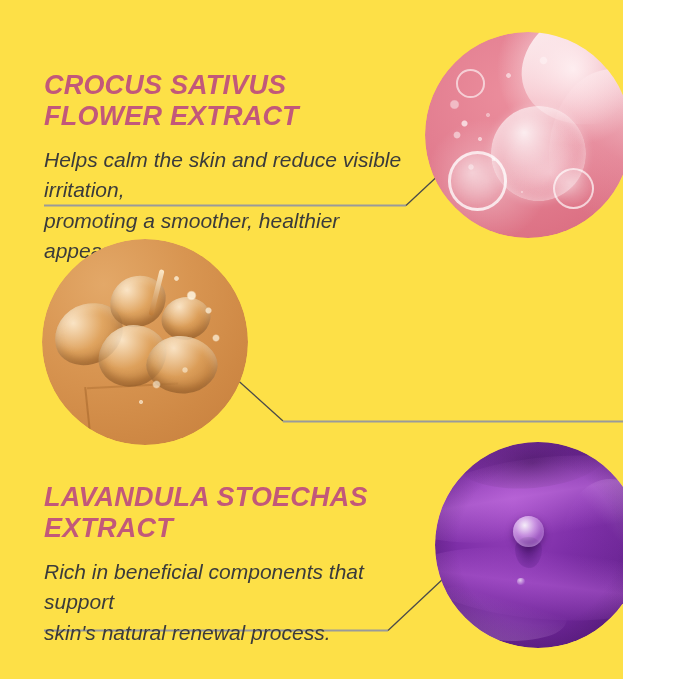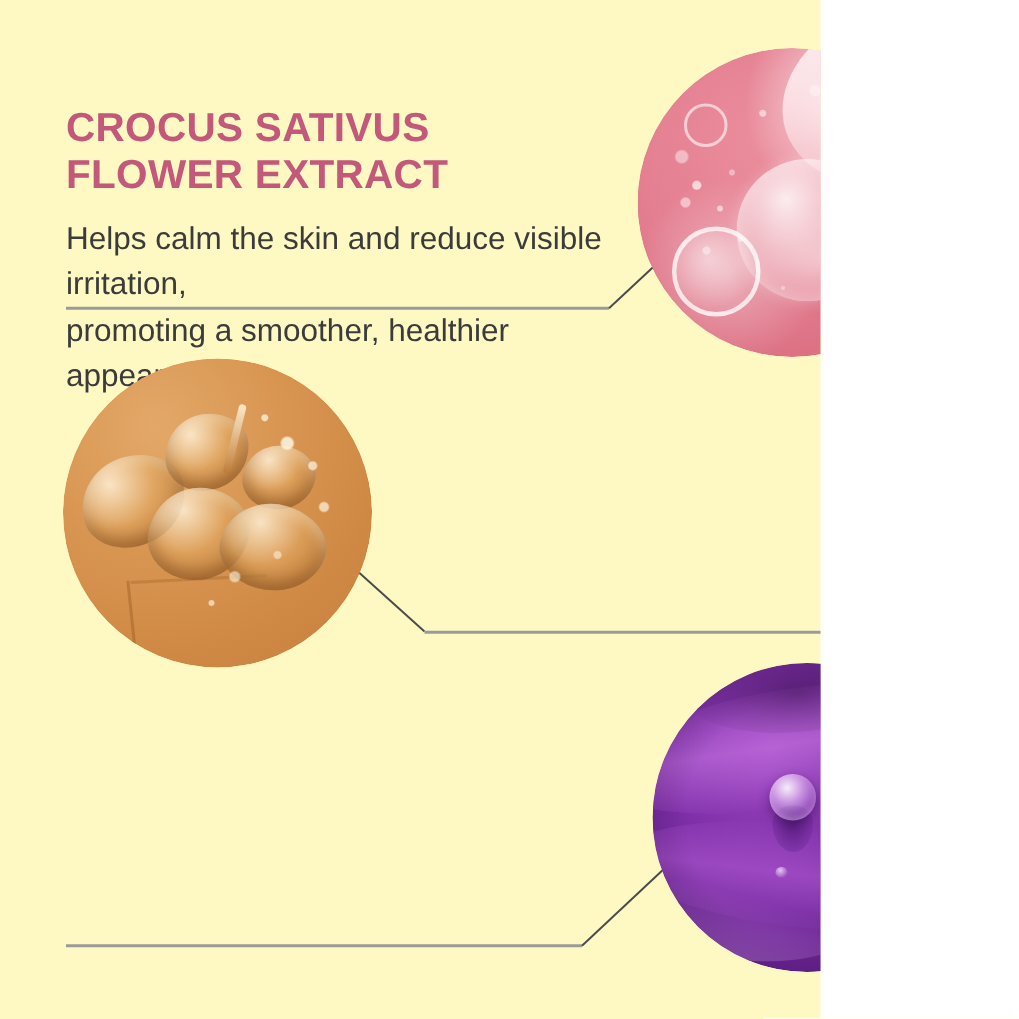--- a/index.html
+++ b/index.html
@@ -7,24 +7,25 @@
     margin: 0;
     padding: 0;
     background: #ffffff;
   }
   body {
     font-family: "Liberation Sans", sans-serif;
     -webkit-font-smoothing: antialiased;
   }
   #infographic {
     position: relative;
-    width: 547px;
+    width: 623px;
     height: 679px;
-    background: #fef9c3;
+    background: #fde047;
     overflow: hidden;
+    font-style: italic;
   }
 
   
   .text-block {
     position: absolute;
   }
   .ingredient-title {
     color: #c2587a;
     font-family: "Liberation Sans", sans-serif;
     font-weight: bold;
@@ -334,20 +335,26 @@
       <div class="blob b1"></div>
       <div class="blob b4"></div>
       <div class="blob b2"></div>
       <div class="blob b5"></div>
       <div class="blob b3"></div>
       <div class="drip"></div>
     </div>
     <div class="droplets"></div>
   </div>
 
+  <div class="text-block" id="block-3">
+    <h2 class="ingredient-title">LAVANDULA STOECHAS
+EXTRACT</h2>
+    <p class="ingredient-desc">Rich in beneficial components that support
+skin's natural renewal process.</p>
+  </div>
 
   <div class="swatch" id="swatch-purple">
     <div class="swatch-inner base"></div>
     <div class="swirl s3"></div>
     <div class="swirl s1"></div>
     <div class="swirl s2"></div>
     <div class="swirl s4"></div>
     <div class="swirl s5"></div>
     <div class="droplet-shadow"></div>
     <div class="droplet"></div>

